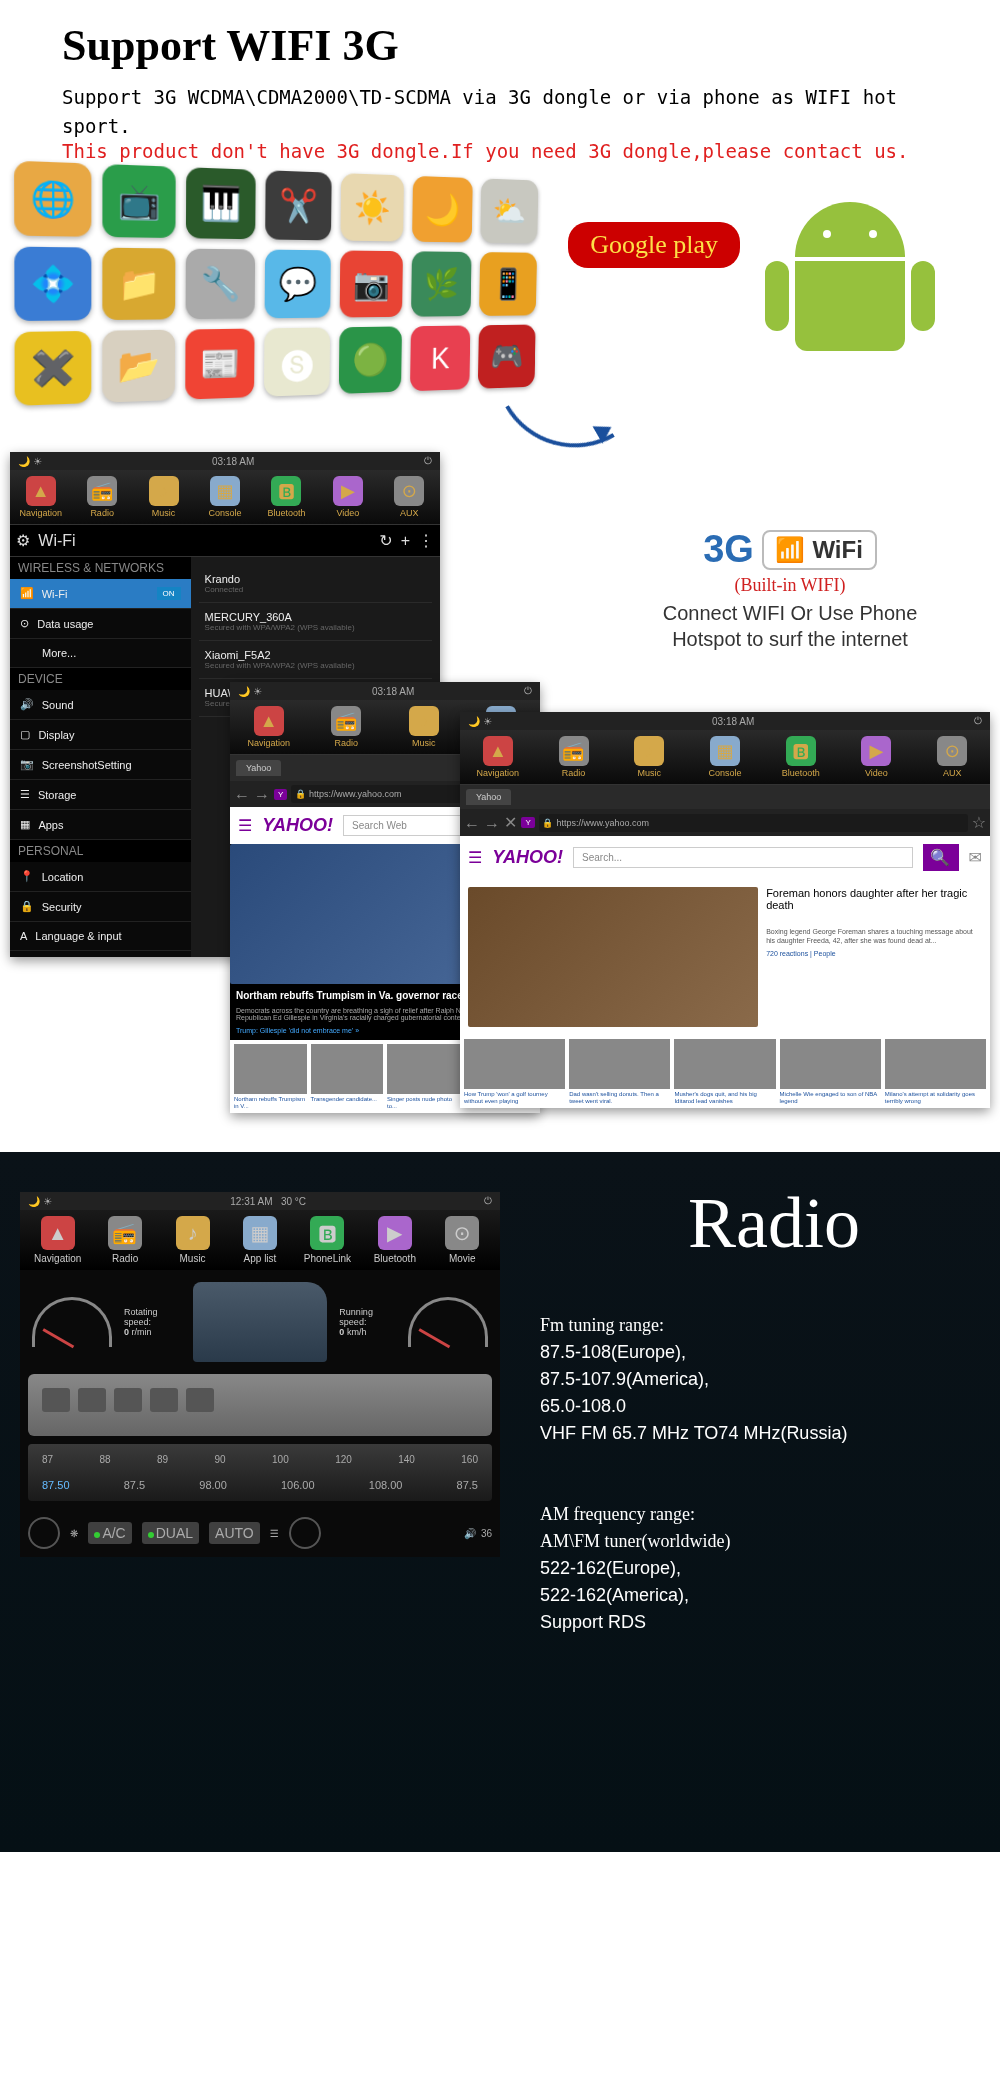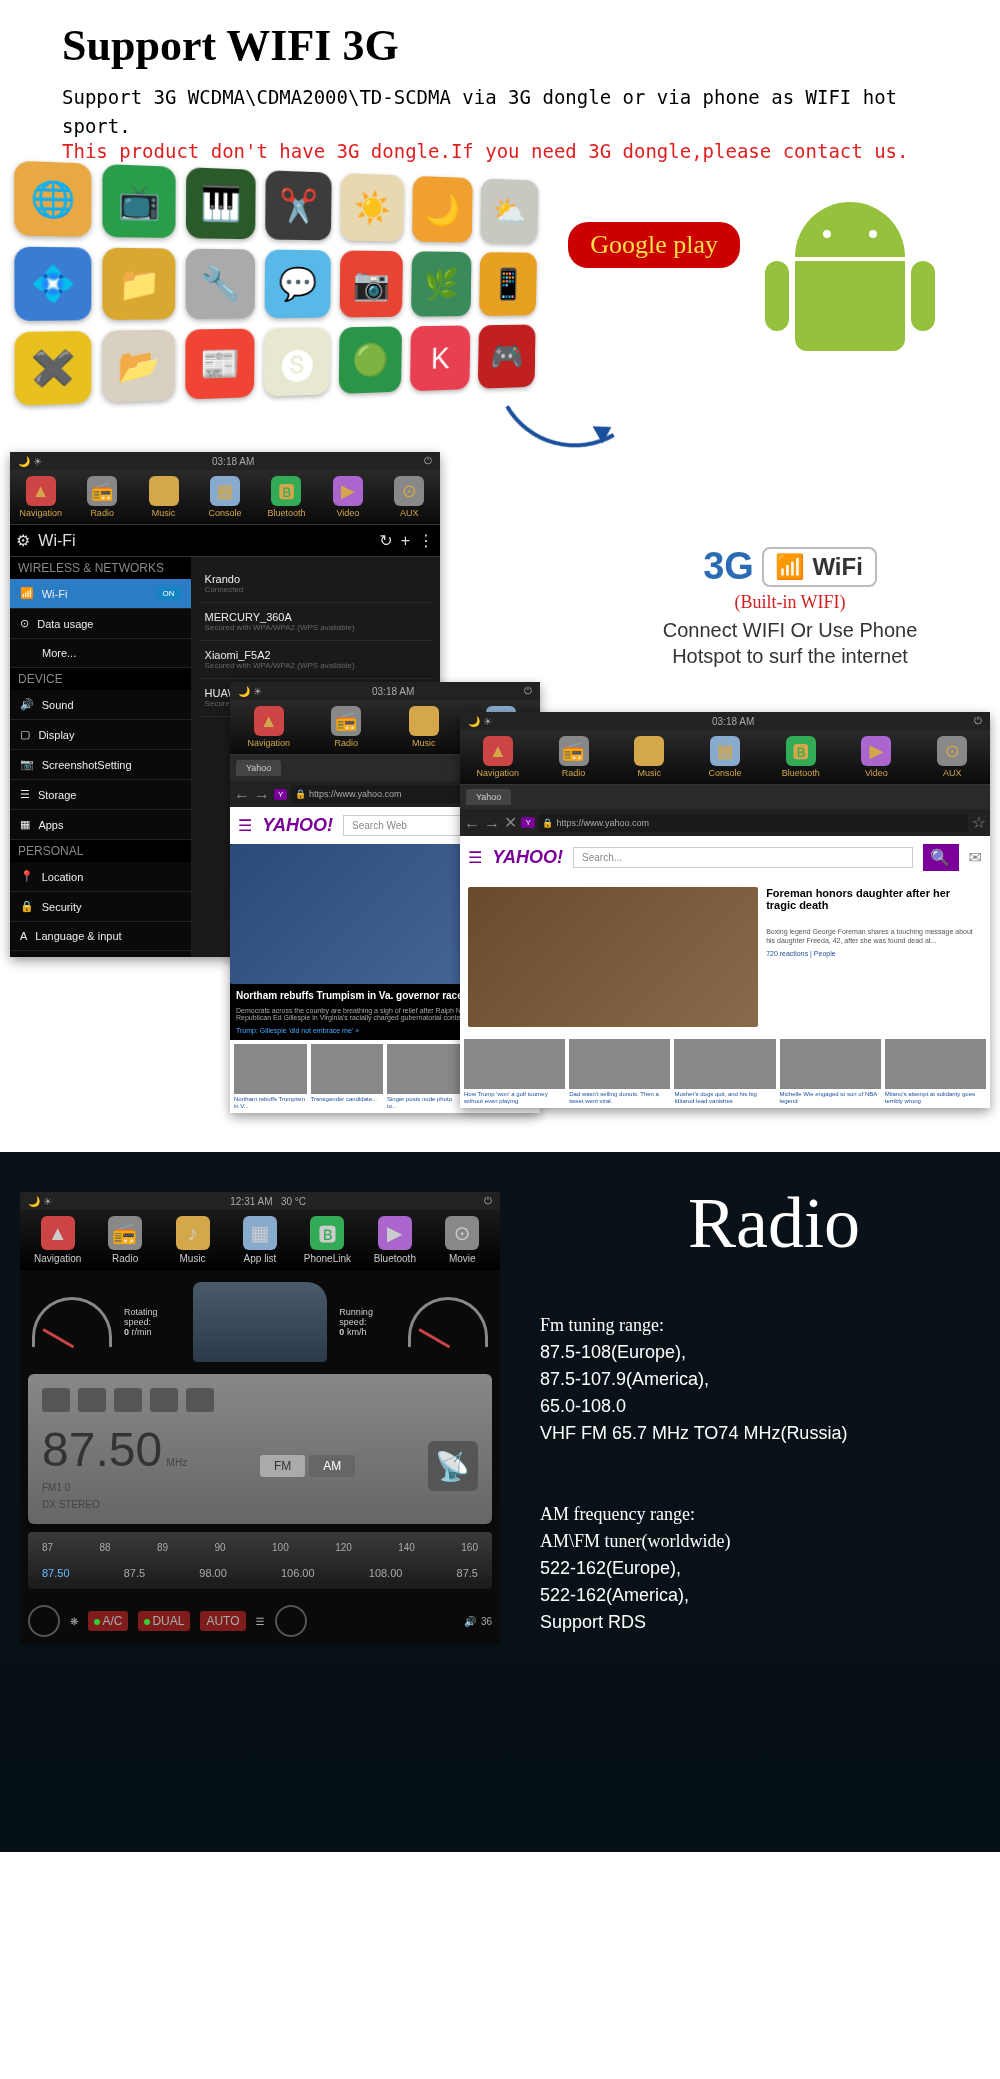--- a/index.html
+++ b/index.html
@@ -45,21 +45,21 @@
 .url-input{flex:1;background:#1a1a1a;color:#aaa;font-size:9px;padding:4px;border-radius:3px}
 .yahoo-hdr{background:#fff;display:flex;align-items:center;padding:8px;gap:10px}
 .yahoo-logo{color:#7b0099;font-weight:bold;font-size:18px;font-style:italic}
 .yahoo-search{flex:1;border:1px solid #ccc;padding:4px 8px;font-size:10px;color:#888}
 .yahoo-content{background:#fff;display:flex;gap:8px;padding:8px}
 .yahoo-main{flex:1}
 .yahoo-img{width:100%;height:140px;background:linear-gradient(135deg,#2a4a7a,#4a6a9a);border-radius:2px}
 .yahoo-cap{background:#000;color:#fff;font-size:10px;padding:6px;font-weight:bold}
 .yahoo-sub{background:#000;color:#aaa;font-size:7px;padding:0 6px 6px}
 .yahoo-side{width:42%}
-.yahoo-side-t{font-size:11px;font-weight:bold;margin-bottom:16px}
+.yahoo-side-t{font-size:11px;font-weight:normal;margin-bottom:16px}
 .yahoo-side-p{font-size:7px;color:#555;line-height:1.3}
 .yahoo-thumbs{display:flex;gap:4px;padding:4px;background:#fff}
 .thumb{flex:1}
 .thumb-img{height:50px;background:#888}
 .thumb-t{font-size:6px;color:#1a4f9c;line-height:1.1;margin-top:2px}
 .wifi-promo{position:absolute;right:60px;top:430px;text-align:center;width:300px}
 .wifi-ics{display:flex;justify-content:center;gap:8px;align-items:center}
 .g3{font-size:38px;font-weight:bold;color:#2a6cb4}
 .wifi-badge{background:#fff;border:2px solid #bbb;border-radius:8px;padding:4px 12px;font-size:24px;font-weight:bold;color:#333}
 .builtin{color:#d02020;font-family:Georgia,serif;font-size:18px;margin-top:4px}
@@ -87,21 +87,21 @@
 .band-btn{background:#aaa;padding:4px 14px;border-radius:3px;font-size:12px;color:#333}
 .band-btn.active{background:#666;color:#fff}
 .ant{margin-left:auto;width:50px;height:50px;background:#555;border-radius:6px;display:flex;align-items:center;justify-content:center;font-size:28px;color:#ccc}
 .dial{background:linear-gradient(#3a3a3a,#1a1a1a);margin:0 8px 8px;border-radius:4px;padding:10px 14px;position:relative}
 .dial-ticks{display:flex;justify-content:space-between;font-size:10px;color:#aaa;margin-bottom:14px}
 .dial-presets{display:flex;justify-content:space-between;font-size:11px}
 .preset{color:#aaa}
 .preset.active{color:#6bf}
 .climate{background:#0a0a0a;display:flex;align-items:center;padding:8px;gap:10px;font-size:10px;color:#aaa}
 .knob{width:32px;height:32px;border:2px solid #555;border-radius:50%}
-.clim-btn{padding:3px 6px;background:#7f1d1d;border-radius:3px;font-size:12px}
+.clim-btn{padding:3px 6px;background:#404040;border-radius:3px;font-size:14px}
 .green-dot{width:6px;height:6px;background:#3c3;border-radius:50%;display:inline-block;margin-right:2px}
 .vol{margin-left:auto;display:flex;align-items:center;gap:4px}
 .mid-area{position:relative;height:680px}
 </style>
 </head>
 <body>
 
 <div class="sect1">
   <div class="title1">Support WIFI 3G</div>
   <div class="sub1">Support 3G WCDMA\CDMA2000\TD-SCDMA via 3G dongle or via phone as WIFI hot sport.</div>
@@ -237,21 +237,21 @@
             <div class="wifi-sub">Secured with WPA/WPA2 (WPS available)</div>
           </div>
           <div class="wifi-row">
             <div class="wifi-name">HUAWEI-leung</div>
             <div class="wifi-sub">Secured with WPA/WPA2</div>
           </div>
         </div>
     </div>
   </div>
 
-  <div class="wifi-promo" style="top:93px">
+  <div class="wifi-promo" style="top:76px">
     <div class="wifi-ics">
       <span class="g3">3G</span>
       <span class="wifi-badge">📶 <span>WiFi</span></span>
     </div>
     <div class="builtin">(Built-in WIFI)</div>
     <div class="wifi-txt"><span>Connect WIFI Or Use Phone</span><br><span>Hotspot to surf the internet</span></div>
   </div>
 
   <div class="device" style="left:230px;top:230px;width:310px">
     <div class="dev-status">
@@ -417,34 +417,20 @@
         </div>
     </div>
     <div class="radio-panel">
       <div class="radio-ctrl">
         <div class="rctl"></div>
         <div class="rctl"></div>
         <div class="rctl"></div>
         <div class="rctl"></div>
         <div class="rctl"></div>
       </div>
-      <div class="radio-disp">
-        <div>
-          <span class="freq">87.50</span>
-          <span class="freq-info"><span>MHz</span><br><span>FM1  0</span></span>
-          <div class="freq-info" style="margin-top:4px">DX STEREO</div>
-        </div>
-        <div style="margin-left:auto">
-          <div class="band-sw">
-            <div class="band-btn">FM</div>
-            <div class="band-btn active">AM</div>
-          </div>
-        </div>
-        <div class="ant">📡</div>
-      </div>
     </div>
     <div class="dial">
       <div class="dial-ticks" id="dticks">
           <span>87</span>
           <span>88</span>
           <span>89</span>
           <span>90</span>
           <span>100</span>
           <span>120</span>
           <span>140</span>

